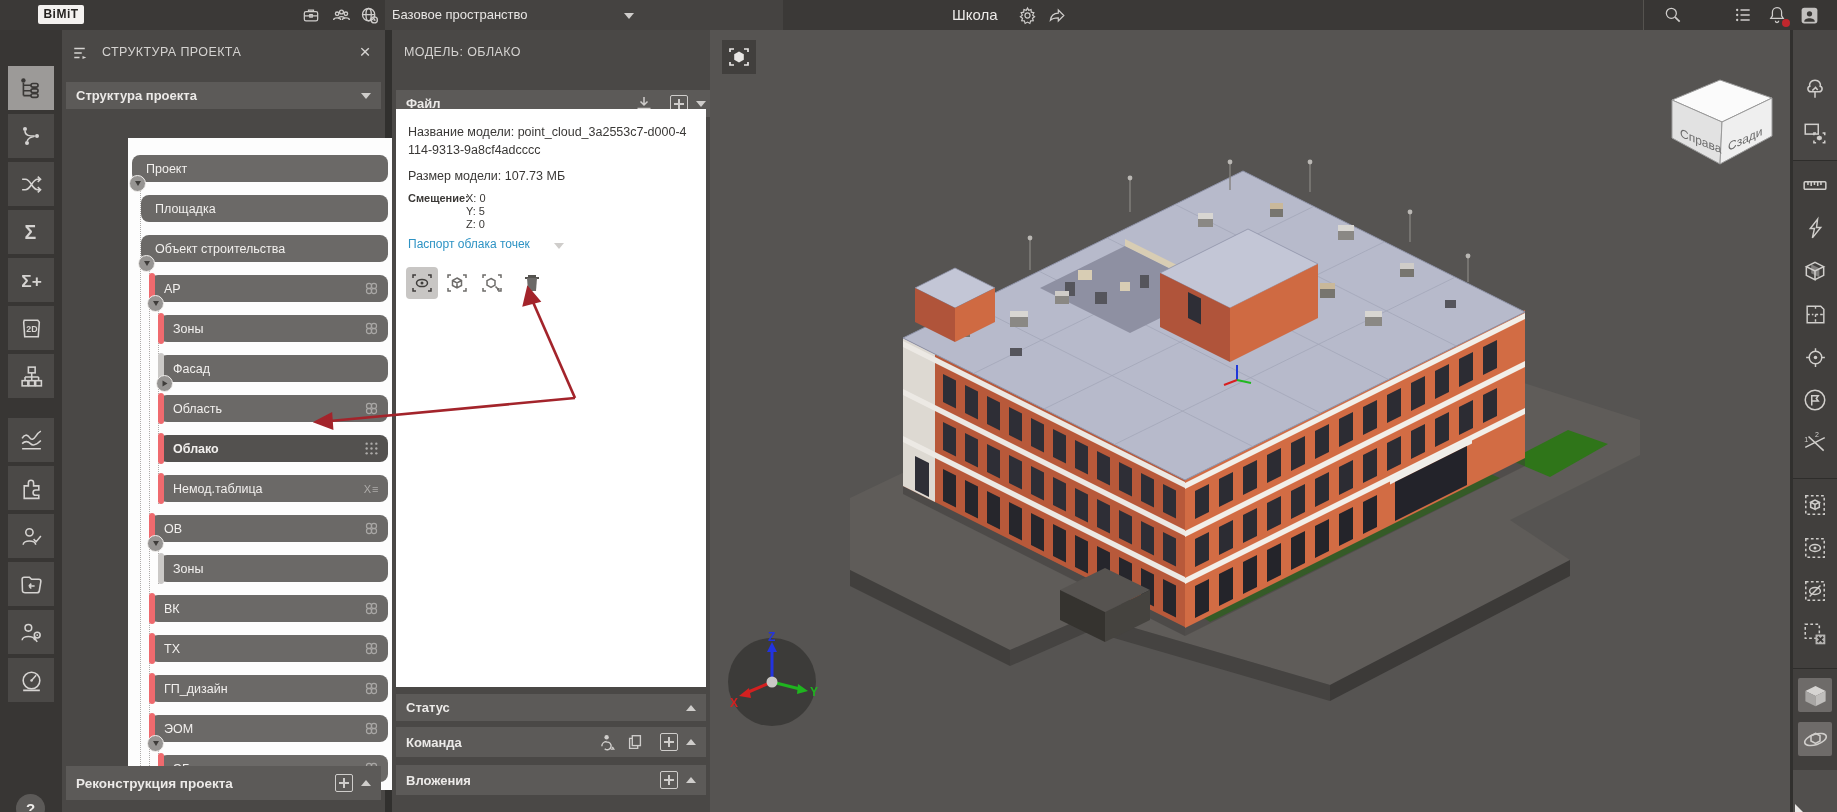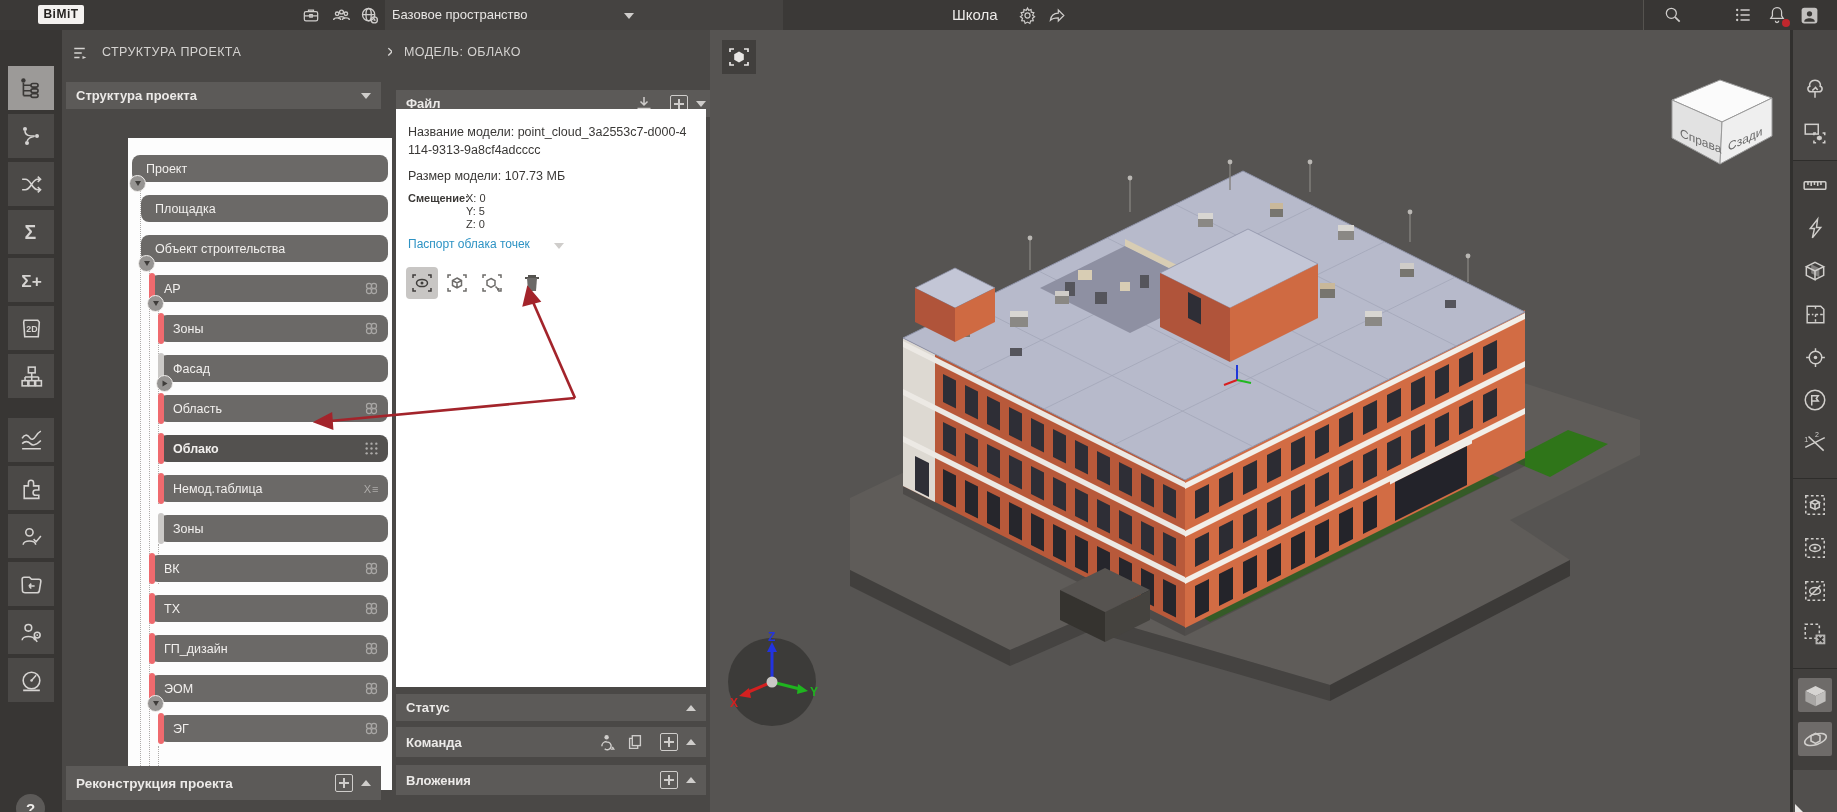--- a/index.html
+++ b/index.html
@@ -250,21 +250,21 @@
     <div class="lbtn" style="top:628px">
       <svg width="25" height="25" viewBox="0 0 24 24">
           <circle cx="12" cy="12" r="8"></circle>
           <path d="M12 12 L16.5 7 M4 21.5 h16"></path>
           <circle cx="12" cy="12" r="1.2" fill="#d5d3d1" stroke="none"></circle>
         </svg>
     </div>
     <div class="helpbtn">?</div>
   </div>
 
-  <div class="panel" style="left:62px;width:323px;padding-left:27px;">
+  <div class="panel" style="left:62px;width:323px;">
     <div class="panel-h">
       <svg width="18" height="18" viewBox="0 0 24 24" style="position:absolute;left:10px;top:14px;stroke:#d5d3d1;fill:none;stroke-width:2">
           <path d="M3 6 h14 M3 12 h10 M3 18 h7"></path>
           <path d="M14 16 l5 2 -5 2 Z" fill="#d5d3d1" stroke="none"></path>
         </svg>
       <span style="position:absolute;left:40px;top:15px;">СТРУКТУРА ПРОЕКТА</span>
       <span class="xclose" style="position:absolute;right:14px;top:12px;">×</span>
     </div>
     <div class="bar" style="left:4px;top:52px;width:315px;">
       <span>Структура проекта</span>
@@ -396,20 +396,40 @@
             <div class="toggle">
               <div class="knob"></div>
             </div>
           </div>
           <div class="tree-row" style="margin-left: 31px;">
             <div class="pill">
               <span class="acc red"></span>
               <span class="lbl">Немод.таблица</span>
               <span class="picon">
                 <span class="tbl-glyph">X≡</span>
+              </span>
+            </div>
+            <div class="toggle on">
+              <div class="knob"></div>
+            </div>
+          </div>
+          <div class="tree-row" style="margin-left: 22px;">
+            <div class="pill">
+              <span class="acc red"></span>
+              <span class="lbl">ОВ</span>
+              <span class="picon">
+                <svg width="15" height="15" viewBox="0 0 14 14" style="fill:none;stroke:#b9b7b5;stroke-width:1.1">
+                  <circle cx="4.7" cy="4.7" r="2.4"></circle>
+                  <circle cx="9.3" cy="4.7" r="2.4"></circle>
+                  <circle cx="4.7" cy="9.3" r="2.4"></circle>
+                  <circle cx="9.3" cy="9.3" r="2.4"></circle>
+                </svg>
+              </span>
+              <span class="expander">
+                <span class="chev"></span>
               </span>
             </div>
             <div class="toggle on">
               <div class="knob"></div>
             </div>
           </div>
           <div class="tree-row" style="margin-left: 31px;">
             <div class="pill">
               <span class="acc gray"></span>
               <span class="lbl">Зоны</span>

